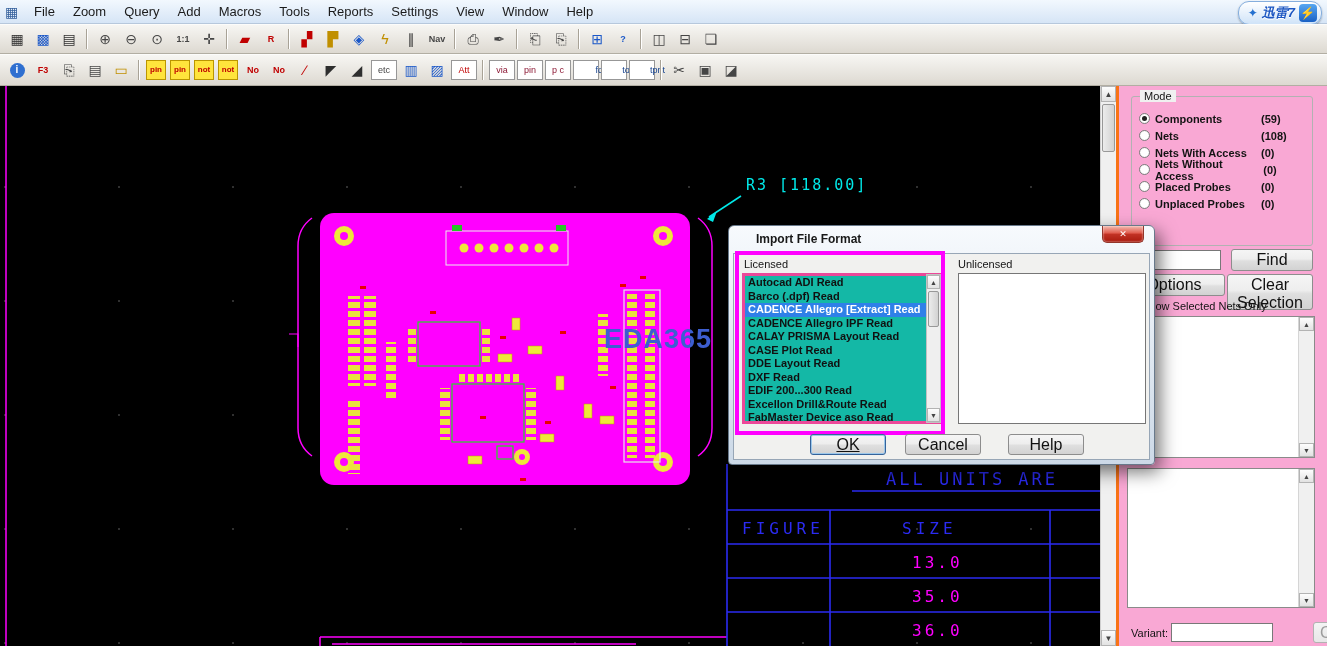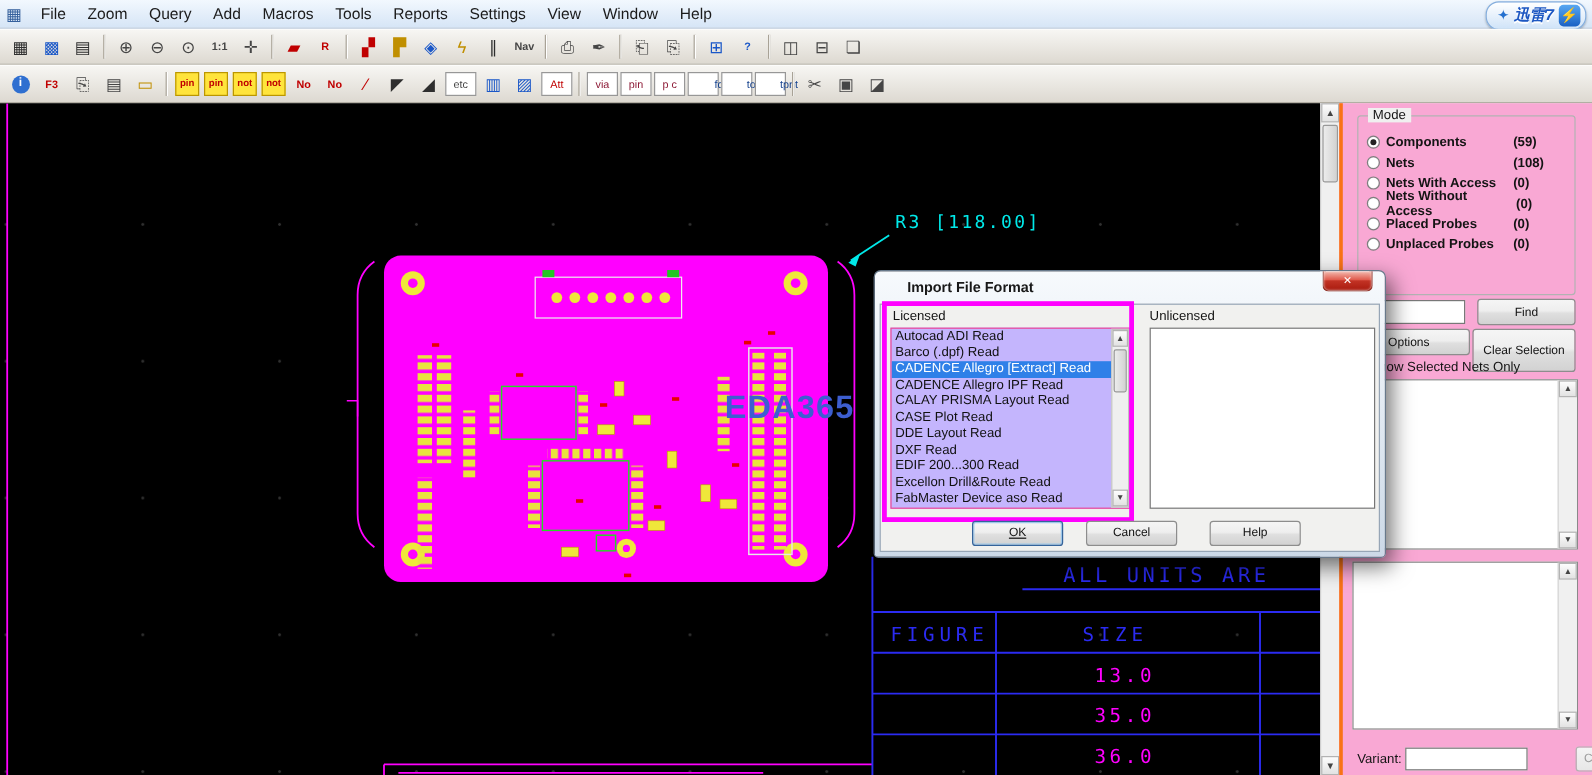--- a/index.html
+++ b/index.html
@@ -69,21 +69,21 @@
   .glabel{position:absolute;left:8px;top:-7px;background:#f0f0f0;padding:0 4px;}
   .modes{position:absolute;left:7px;top:13px;right:5px;}
   .mrow{display:flex;align-items:center;height:17px;gap:5px;font-weight:bold;}
   .radio{width:11px;height:11px;border:1px solid #7f7f7f;border-radius:50%;box-sizing:border-box;
          background:radial-gradient(#fff 55%,#dcdcdc);position:relative;flex:0 0 auto;}
   .radio.on::after{content:"";position:absolute;left:2px;top:2px;width:5px;height:5px;border-radius:50%;background:#222;}
   .mc{margin-left:auto;width:46px;}
   .tinput{position:absolute;background:#fff;border:1px solid #787878;box-sizing:border-box;font-size:11px;padding:0 3px;}
   #find-input{left:4px;top:164px;width:98px;height:20px;}
   .btn{background:linear-gradient(#f5f5f5,#eeeeee 45%,#dfdfdf 55%,#d2d2d2);border:1px solid #8d8d8d;
-       border-radius:3px;color:#111;font-family:inherit;font-size:10px;position:absolute;}
+       border-radius:3px;color:#111;font-family:inherit;font-size:16px;position:absolute;}
   #find-btn{left:112px;top:163px;width:82px;height:22px;}
   #options-btn{left:4px;top:188px;width:102px;height:22px;}
   #clear-btn{left:108px;top:188px;width:86px;height:36px;text-align:center;}
   #show-row{position:absolute;left:6px;top:214px;display:flex;align-items:center;gap:5px;}
   .cb{width:12px;height:12px;background:#fff;border:1px solid #888;box-sizing:border-box;flex:0 0 auto;}
   .listbox{position:absolute;background:#fff;border:1px solid #8a8a8a;box-sizing:border-box;}
   #list1{left:8px;top:230px;width:188px;height:142px;}
   #list2{left:8px;top:382px;width:188px;height:140px;}
   .ilsb{position:absolute;top:0px;bottom:0px;right:0px;width:15px;background:#f0f0f0;border-left:1px solid #d5d5d5;}
   .ilsb .sarrow{height:14px;font-size:7px;}
@@ -96,22 +96,22 @@
   #dialog{position:absolute;left:728px;top:225px;width:427px;height:240px;box-sizing:border-box;
           background:linear-gradient(#f7fafd,#ccd9e7);border:1px solid #68798b;border-radius:6px 6px 4px 4px;
           box-shadow:5px 7px 18px rgba(0,0,0,.55);z-index:40;}
   .dtext{position:absolute;left:27px;top:6px;font-size:12px;font-weight:bold;color:#181818;}
   .dclose{position:absolute;right:10px;top:0;width:42px;height:17px;border:1px solid #93362b;border-top:none;
           border-radius:0 0 5px 5px;color:#fff;font-size:9px;display:flex;align-items:center;justify-content:center;
           padding:0;background:linear-gradient(#f3baaf,#e05a4c 45%,#c23325 50%,#a91a0e);
           box-shadow:inset 0 0 2px rgba(255,255,255,.8);}
   .dbody{position:absolute;left:4px;right:4px;top:27px;bottom:4px;background:#f1f1ef;border:1px solid #97a6b6;}
   .dlabel{position:absolute;top:4px;font-size:11px;color:#141414;}
-  .flist{position:absolute;left:8px;top:19px;width:200px;height:151px;background:#c4b5fd;border:1px solid #ec4899;
-         overflow:hidden;box-sizing:border-box;}
+  .flist{position:absolute;left:8px;top:19px;width:200px;height:151px;background:#14b8a6;border:3px solid #ec4899;
+         overflow:hidden;box-sizing:border-box;font-weight:bold;}
   .li{height:13.5px;line-height:13.5px;font-size:11px;padding-left:3px;white-space:nowrap;color:#111;}
   .li.sel{background:#2f80e8;color:#fff;}
   .lsb{position:absolute;left:192px;top:20px;width:15px;height:149px;background:#efefef;border:1px solid #c2c2c2;box-sizing:border-box;}
   .lsb .sarrow{height:14px;font-size:7px;}
   .lsb .sthumb{top:16px;height:34px;}
   .mframe{position:absolute;left:1px;top:-3px;width:202px;height:176px;border:4px solid #ff00ff;pointer-events:none;}
   .ulist{position:absolute;left:224px;top:19px;width:188px;height:151px;background:#fff;border:1px solid #767676;box-sizing:border-box;}
   .anno{position:absolute;left:219px;top:28px;width:182px;border:4px solid #ff00ff;background:#fff;
         padding:3px 5px;font-size:12px;font-weight:bold;color:#d40000;line-height:15px;}
   .dbtn{top:180px;width:76px;height:21px;}

